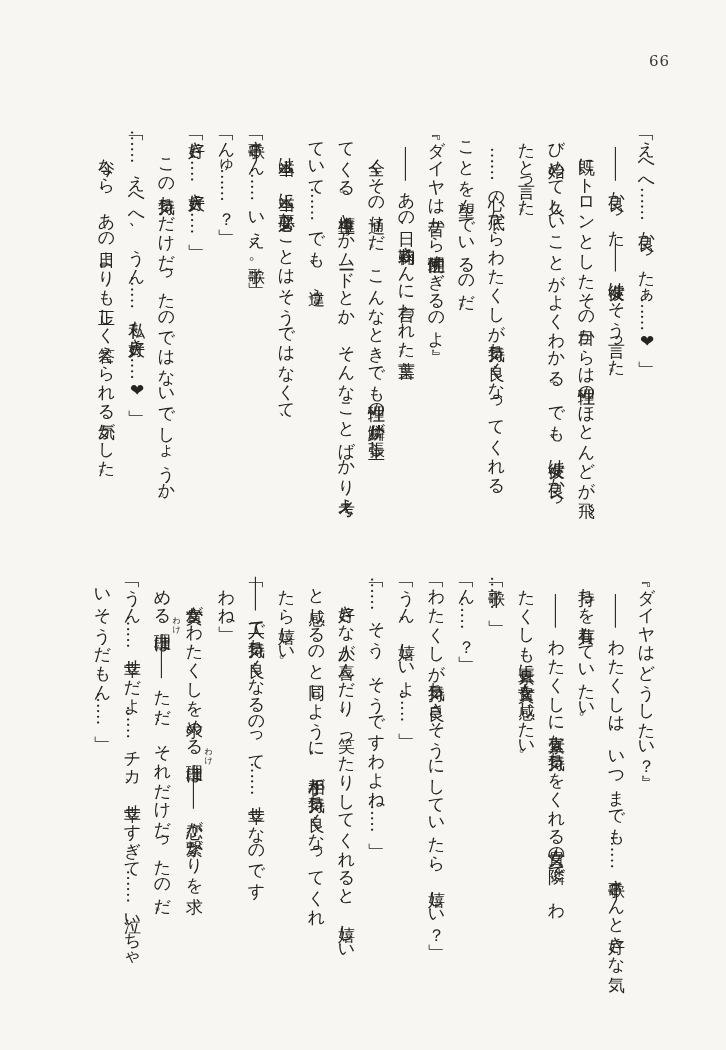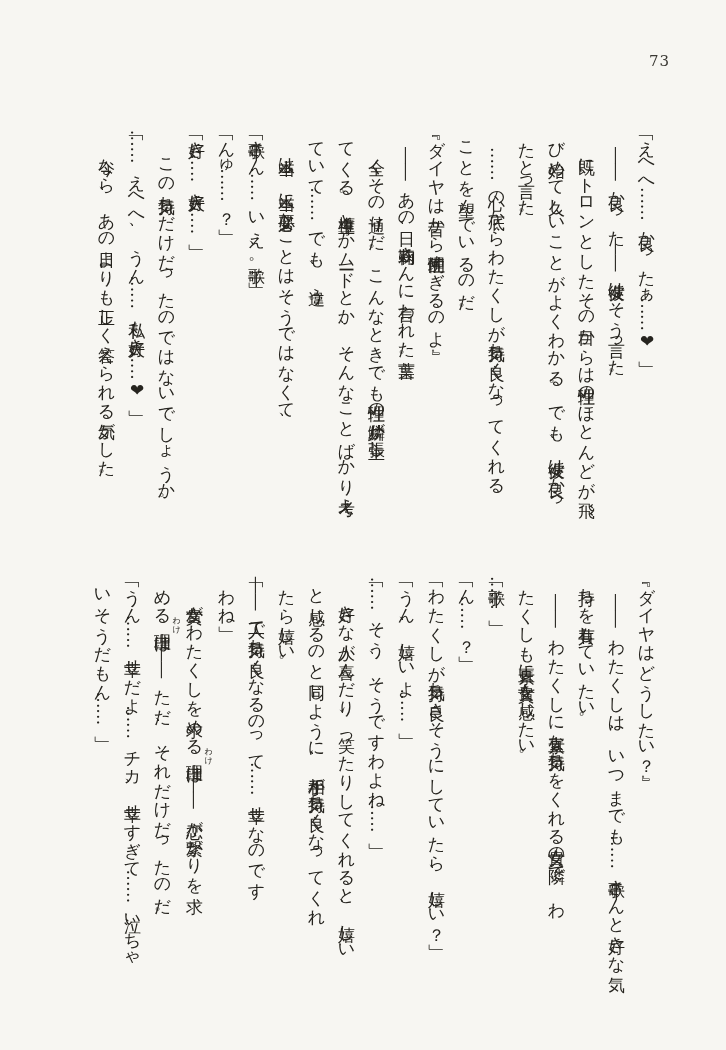--- a/index.html
+++ b/index.html
@@ -45,21 +45,21 @@
   rt {
     font-size: 8px;
     letter-spacing: 0;
     color: #26241f;
   }
 </style>
 </head>
 <body>
 
 <div class="page">
-  <div class="page-number">73</div>
+  <div class="page-number">66</div>
 
   <div class="text-block top">
       <p class="line">「えへへ……良かったぁ……❤」</p>
       <p class="line indent">――良かった――彼女はそう言った。</p>
       <p class="line indent">既にトロンとしたその目からは理性のほとんどが飛</p>
       <p class="line">び始めて久しいことがよくわかる。でも、彼女は良かっ</p>
       <p class="line">たと言った。</p>
       <p class="line indent">……心の底からわたくしが気持ち良くなってくれる</p>
       <p class="line">ことを望んでいるのだ。</p>
       <p class="line">『ダイヤは昔から理性的すぎるのよ』</p>

